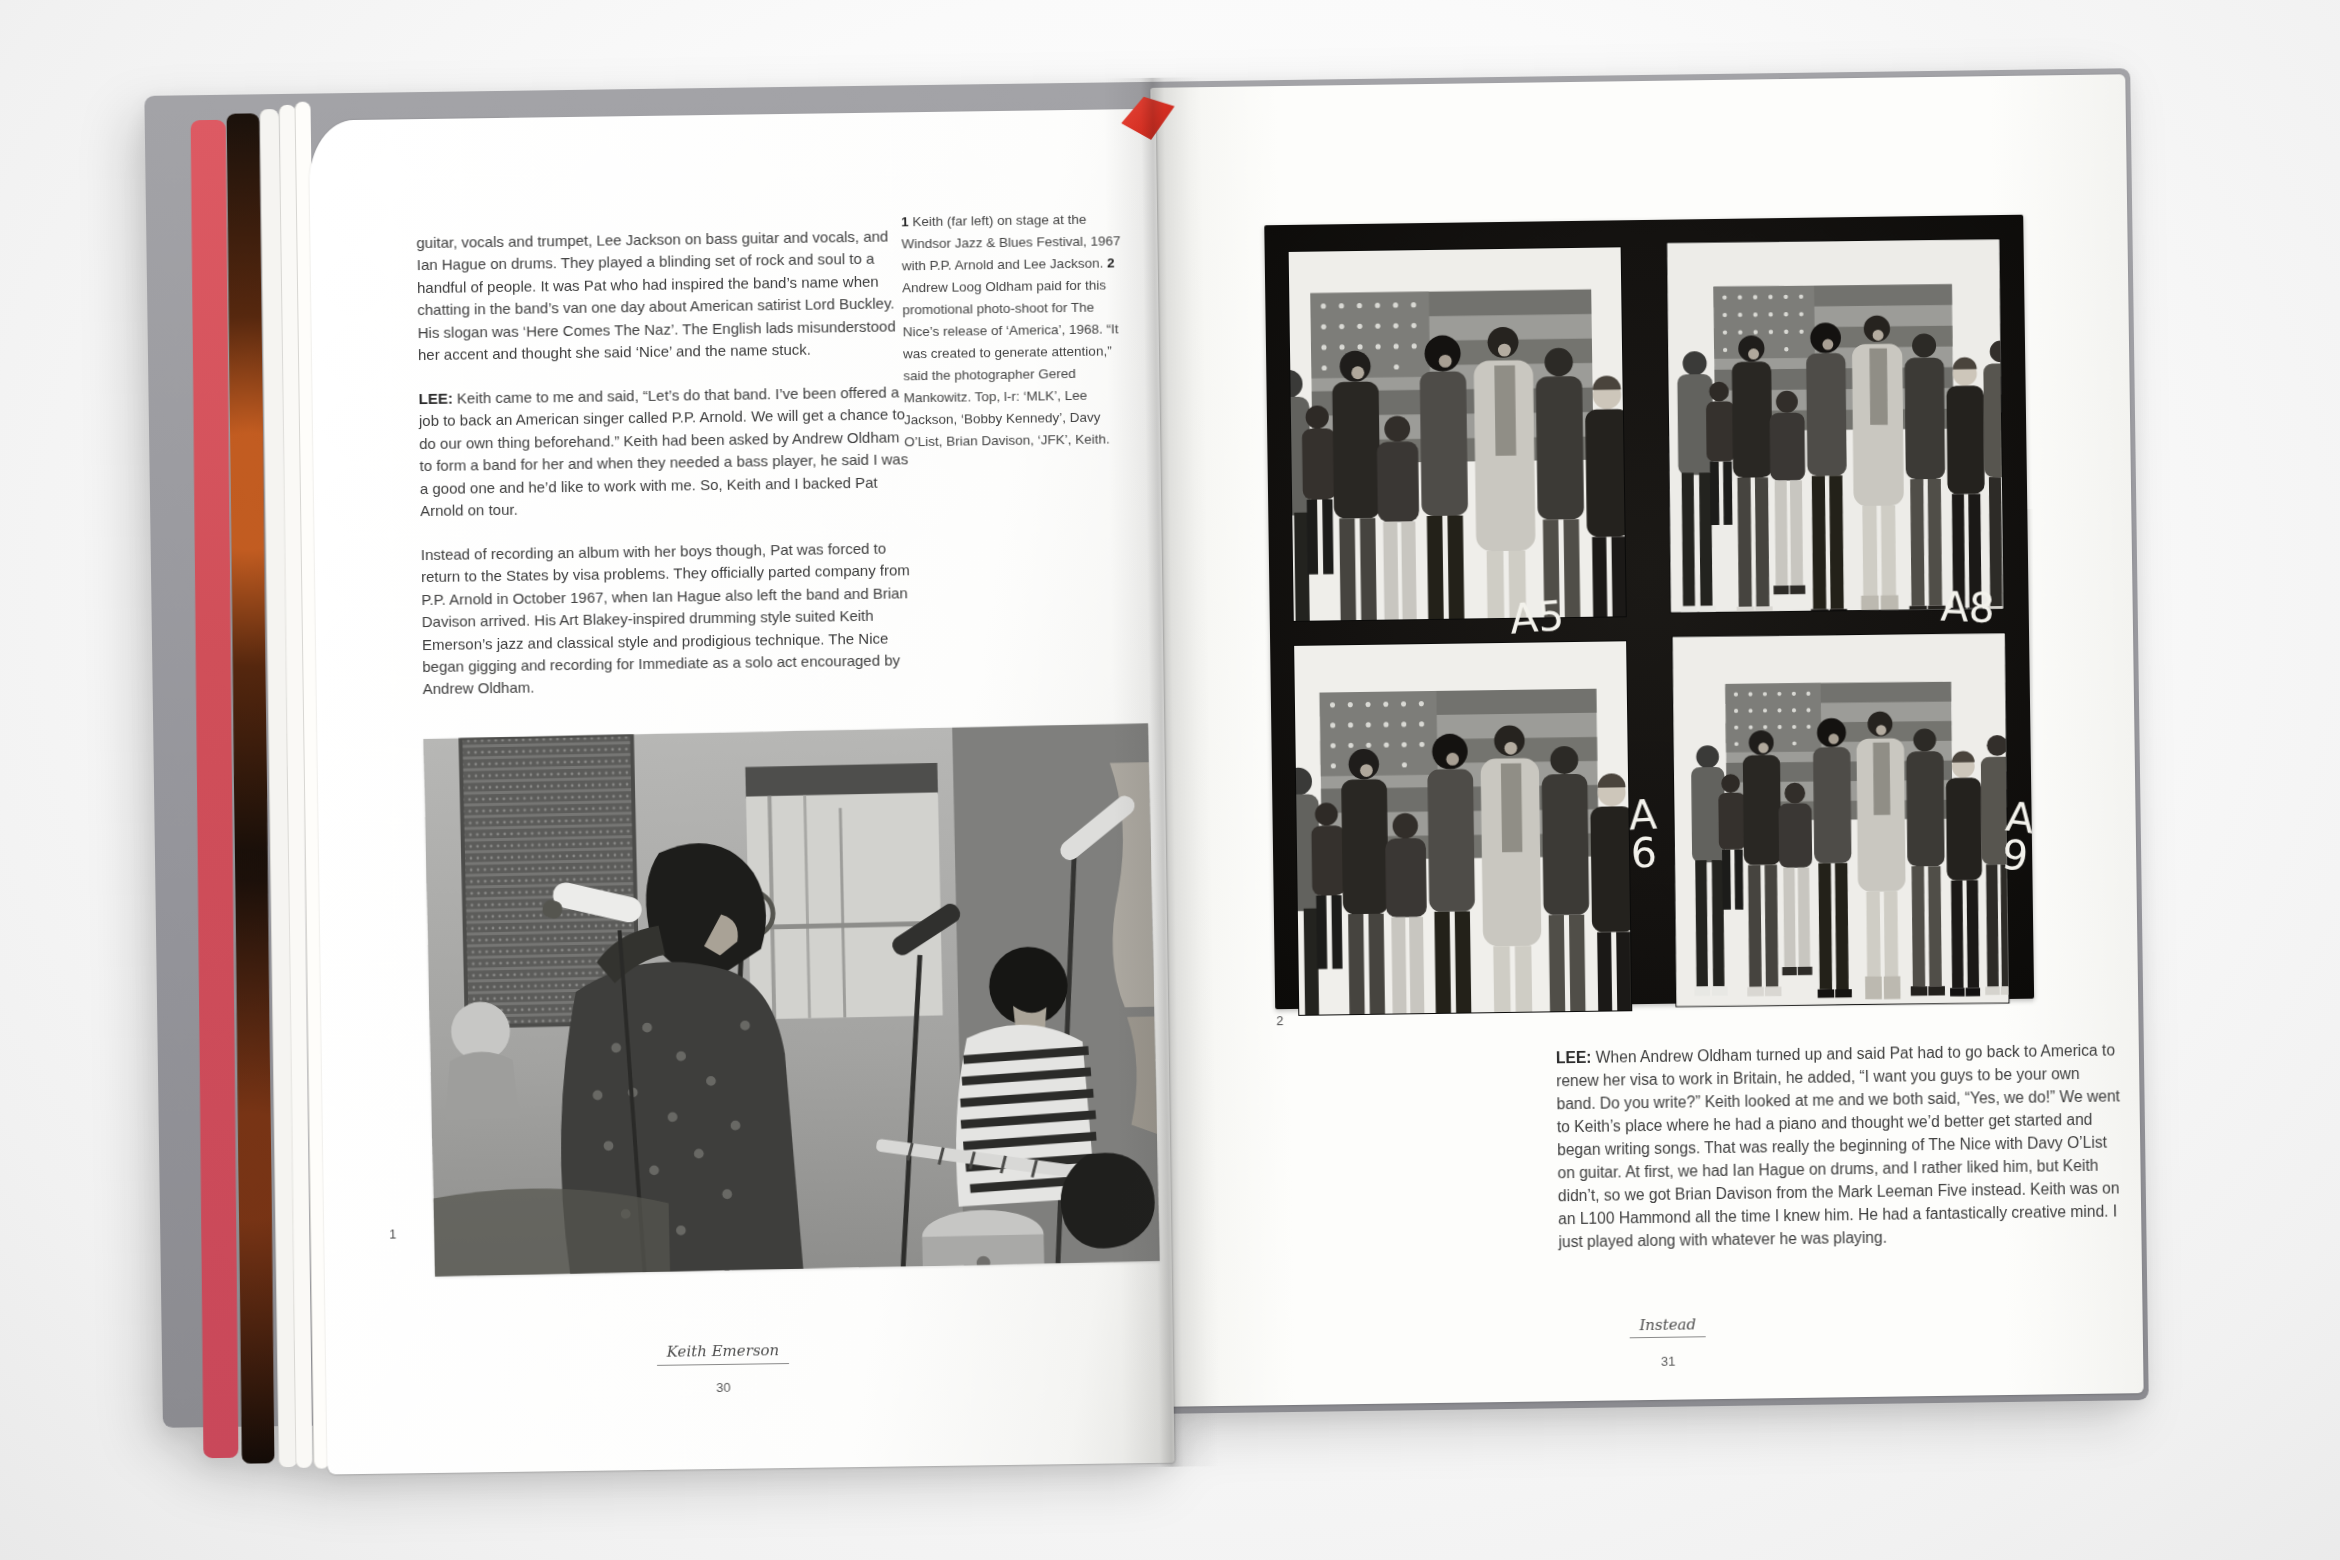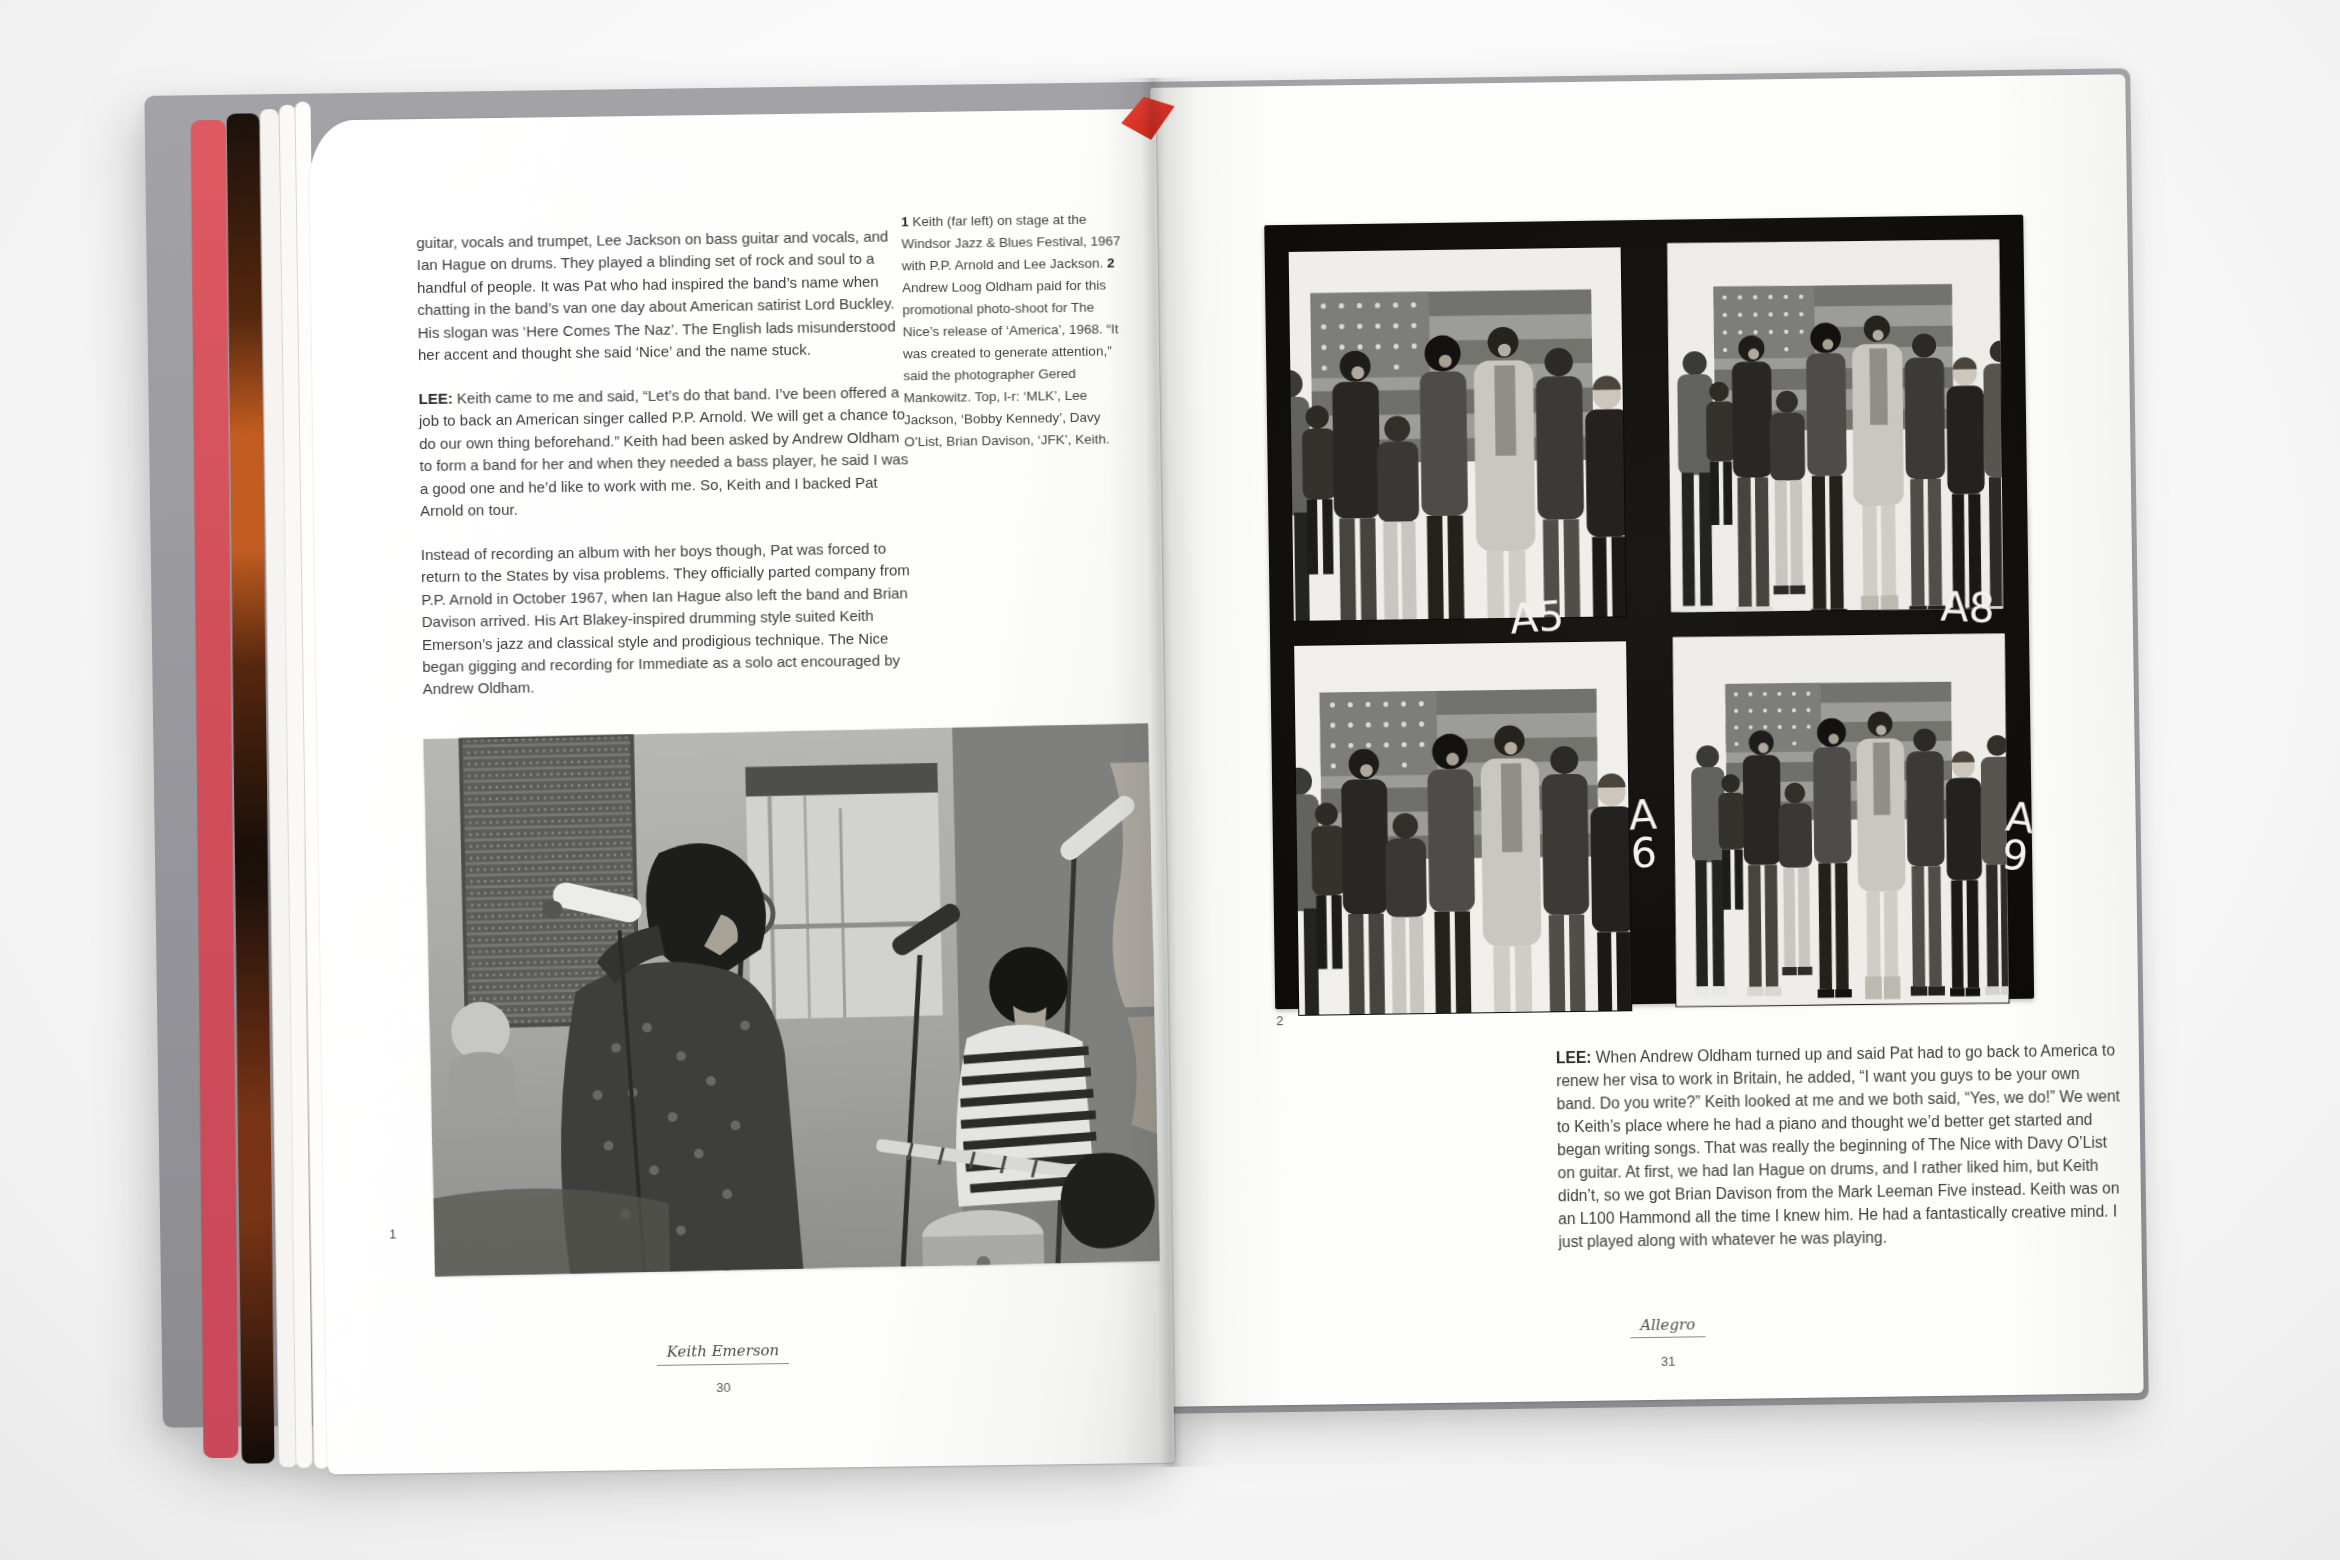--- a/index.html
+++ b/index.html
@@ -226,21 +226,21 @@
         <div class="sheet-label la5">A5</div>
         <div class="sheet-label la8">A8</div>
         <div class="sheet-label la6">A6</div>
         <div class="sheet-label la9">A9</div>
       </div>
       <div class="photo-num num2">2</div>
       <div class="rtext">
         <p style="margin:0"><b>LEE:</b><span> When Andrew Oldham turned up and said Pat had to go back to America to renew her visa to work in Britain, he added, “I want you guys to be your own band. Do you write?” Keith looked at me and we both said, “Yes, we do!” We went to Keith’s place where he had a piano and thought we’d better get started and began writing songs. That was really the beginning of The Nice with Davy O’List on guitar. At first, we had Ian Hague on drums, and I rather liked him, but Keith didn’t, so we got Brian Davison from the Mark Leeman Five instead. Keith was on an L100 Hammond all the time I knew him. He had a fantastically creative mind. I just played along with whatever he was playing.</span></p>
       </div>
       <div class="footer footer-right">
-        <span class="ftitle">Allegro</span>
+        <span class="ftitle">Instead</span>
         <div class="fnum">31</div>
       </div>
     </div>
 
     <div class="page page-left">
       <div class="body-col">
         <p><b></b><span>guitar, vocals and trumpet, Lee Jackson on bass guitar and vocals, and Ian Hague on drums. They played a blinding set of rock and soul to a handful of people. It was Pat who had inspired the band’s name when chatting in the band’s van one day about American satirist Lord Buckley. His slogan was ‘Here Comes The Naz’. The English lads misunderstood her accent and thought she said ‘Nice’ and the name stuck.</span></p>
         <p><b>LEE:</b><span> Keith came to me and said, “Let’s do that band. I’ve been offered a job to back an American singer called P.P. Arnold. We will get a chance to do our own thing beforehand.” Keith had been asked by Andrew Oldham to form a band for her and when they needed a bass player, he said I was a good one and he’d like to work with me. So, Keith and I backed Pat Arnold on tour.</span></p>
         <p><b></b><span>Instead of recording an album with her boys though, Pat was forced to return to the States by visa problems. They officially parted company from P.P. Arnold in October 1967, when Ian Hague also left the band and Brian Davison arrived. His Art Blakey-inspired drumming style suited Keith Emerson’s jazz and classical style and prodigious technique. The Nice began gigging and recording for Immediate as a solo act encouraged by Andrew Oldham.</span></p>
       </div>

